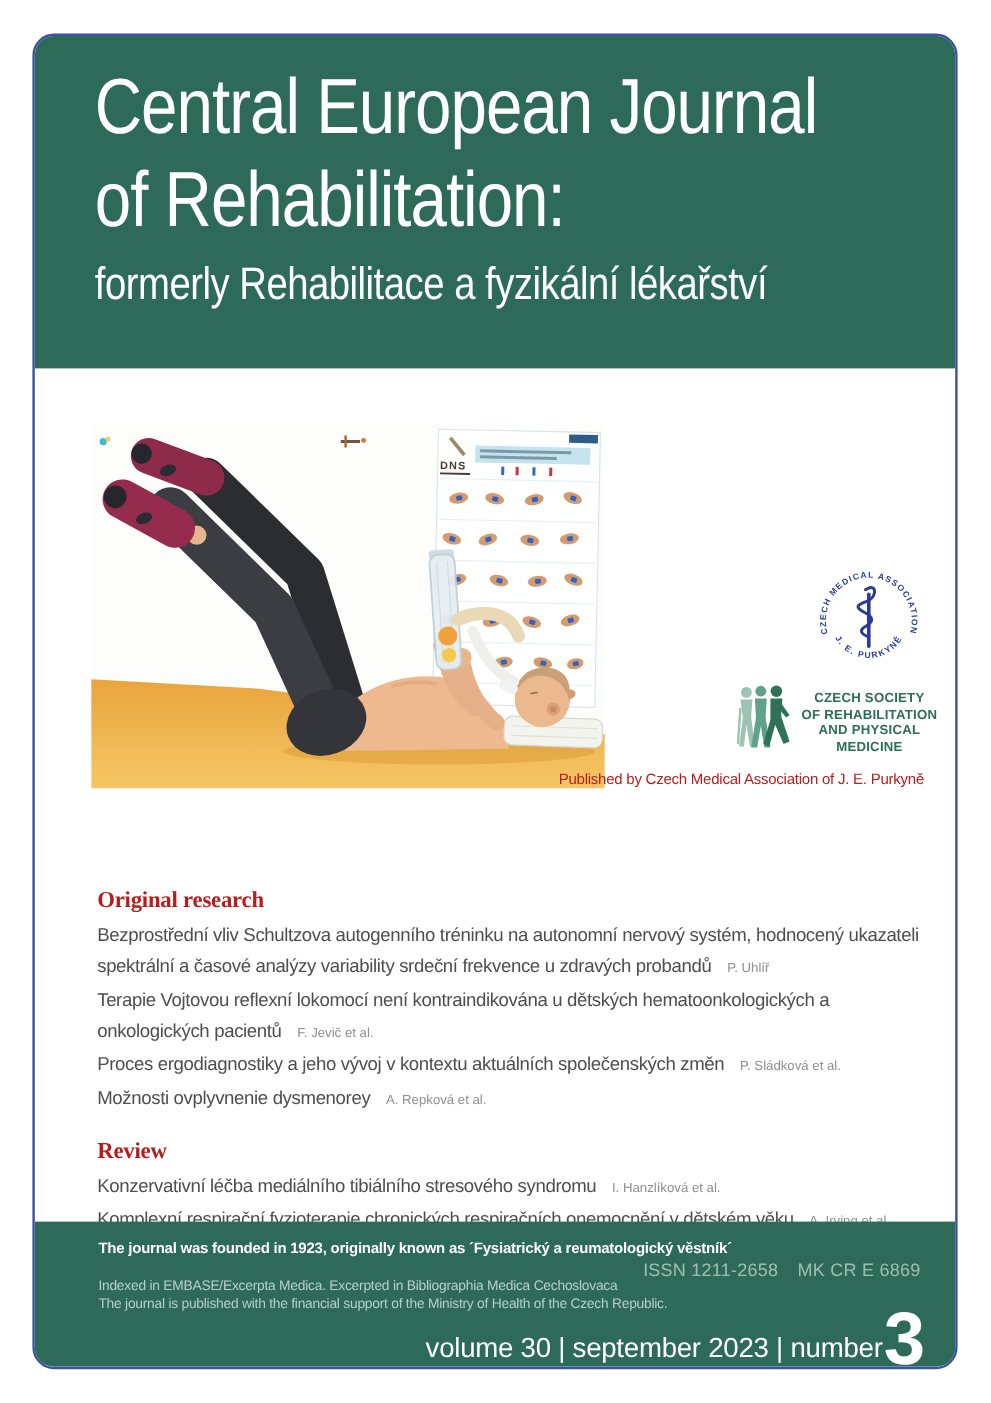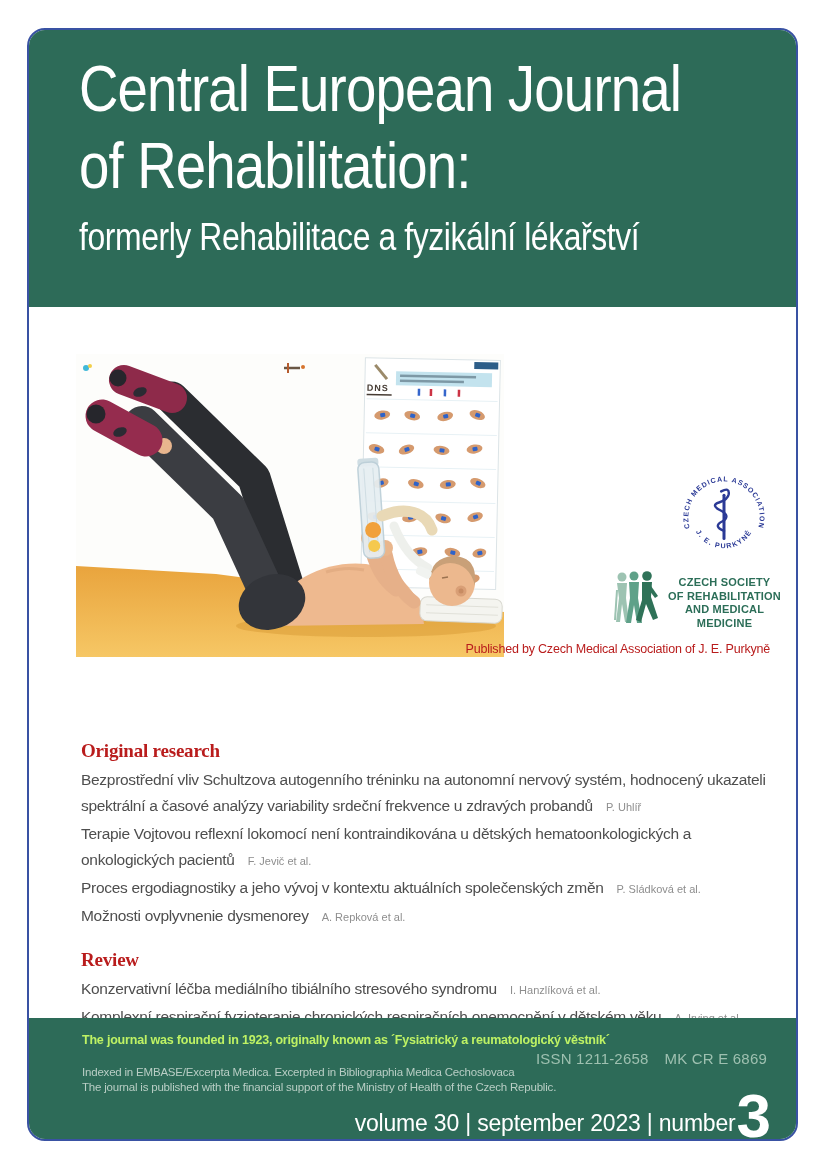--- a/index.html
+++ b/index.html
@@ -33,21 +33,21 @@
   .toc { position:absolute; left:52px; top:710px; width:700px; }
   .toc-heading { margin:0 0 5px 0; font-size:19px; font-weight:bold; color:#b91c1c; letter-spacing:-0.2px;font-family:Liberation Serif, serif; }
   .section-gap { margin-top:20px; }
   .article { font-size:15.5px; color:#4e4e4e; line-height:1.68; letter-spacing:-0.3px; margin:0 0 2px 0; }
   .article-authors { font-size:11px; color:#8e8e8e; margin-left:13px; white-space:nowrap; letter-spacing:0; }
   
   .band-bottom {
     position:absolute; left:0; bottom:0; width:100%; height:121px;
     background:#2d6b58; color:#ffffff;
   }
-  .founded { position:absolute; left:53px; top:15px; font-size:12.5px; font-weight:bold; color:#bef264; letter-spacing:-0.2px; }
+  .founded { position:absolute; left:53px; top:15px; font-size:12.5px; font-weight:bold; color:#ffffff; letter-spacing:-0.2px; }
   .indexing { position:absolute; left:53px; top:47px; font-size:11.5px; color:#b9cec5; line-height:15px; letter-spacing:-0.2px; }
   .issn-line { position:absolute; right:29px; top:32px; font-size:15px; color:#9ec0b0; letter-spacing:0.2px; }
   .issn-line .reg { margin-left:16px; }
   .volume-line { position:absolute; right:25px; bottom:2px; display:flex; align-items:baseline; }
   .vol-text { font-size:23px; color:#ffffff; letter-spacing:-0.2px; }
   .issue-number { font-size:62px; font-weight:bold; color:#ffffff; line-height:0.8; margin-left:1px; transform:translateY(6px); }
 </style>
 </head>
 <body>
 
@@ -274,21 +274,21 @@
         </g>
         <g fill="#2f7258">
           <circle cx="34" cy="6" r="4.8"></circle>
           <path d="M29,12 L39,12 L38,27 L45,48 L40,50 L33,34 L28,52 L23,50 L29,30 Z"></path>
           <path d="M38,16 L45,26 L42,28 L36,20 Z"></path>
         </g>
       </svg>
       <div class="society-text">
         <div>CZECH SOCIETY</div>
         <div>OF REHABILITATION</div>
-        <div>AND MEDICAL</div>
+        <div>AND PHYSICAL</div>
         <div>MEDICINE</div>
       </div>
     </div>
 
     <div class="published-by">Published by Czech Medical Association of J. E. Purkyně</div>
 
     <div class="toc">
       <h2 class="toc-heading">Original research</h2>
       <div class="article">
         <span>Bezprostřední vliv Schultzova autogenního tréninku na autonomní nervový systém, hodnocený ukazateli spektrální a časové analýzy variability srdeční frekvence u zdravých probandů</span><span class="article-authors">P. Uhlíř</span>

